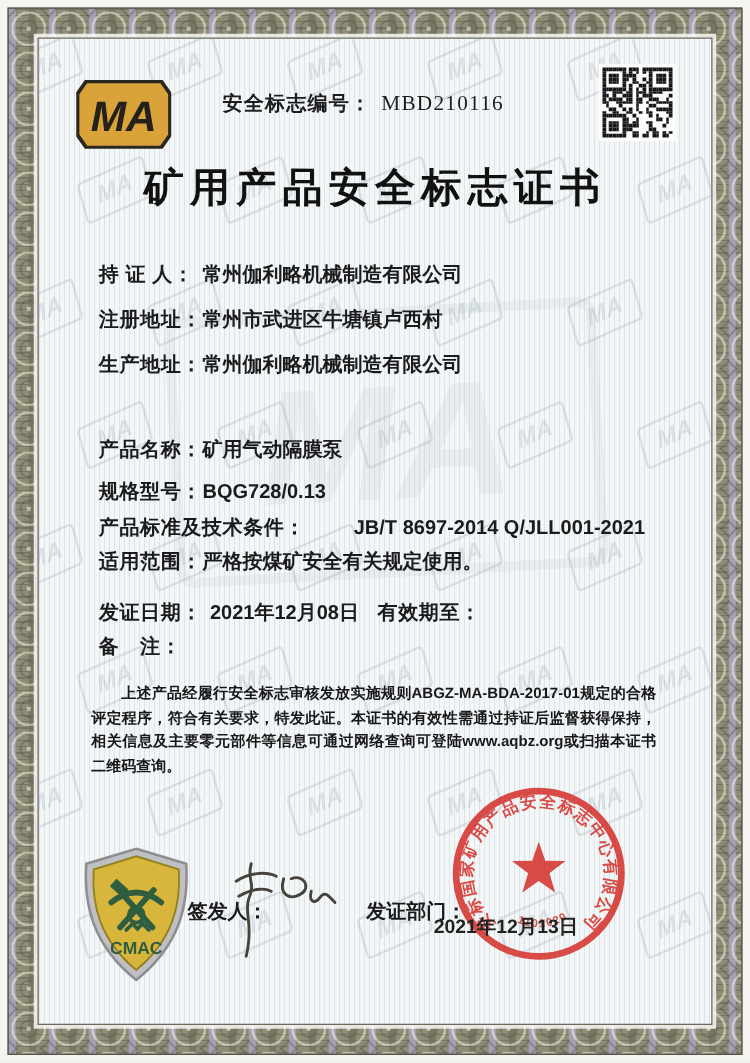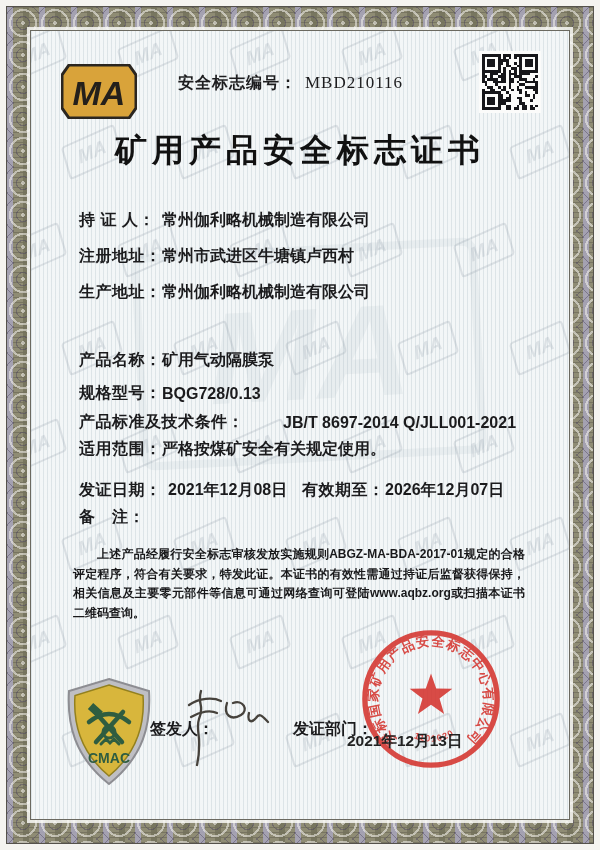--- a/index.html
+++ b/index.html
@@ -599,21 +599,20 @@
     <span class="val">JB/T 8697-2014  Q/JLL001-2021</span>
   </div>
   <div class="row" style="top:408px">
     <span class="lbl">适用范围：</span>
     <span class="val">严格按煤矿安全有关规定使用。</span>
   </div>
 
   <span class="dspan lbl" style="left:48px;top:449px">发证日期：</span>
   <span class="dspan val" style="left:137px;top:449px">2021年12月08日</span>
   <span class="dspan lbl" style="left:271px;top:449px">有效期至：</span>
-  <span class="dspan val" style="left:354px;top:449px">2026年12月07日</span>
   <span class="dspan lbl" style="left:48px;top:476px">备　注：</span>
 
   <div class="statement">上述产品经履行安全标志审核发放实施规则ABGZ-MA-BDA-2017-01规定的合格评定程序，符合有关要求，特发此证。本证书的有效性需通过持证后监督获得保持，相关信息及主要零元部件等信息可通过网络查询可登陆www.aqbz.org或扫描本证书二维码查询。</div>
 
   <svg class="badge" width="100" height="112" viewBox="0 0 100 112">
     <path d="M50,3 L90,15 C92,48 85,80 50,108 C15,80 8,48 10,15 Z" fill="#bfbfc4" stroke="#8d8d92" stroke-width="2"></path>
     <path d="M50,9 L84,19.5 C86,48 79,76 50,100 C21,76 14,48 16,19.5 Z" fill="#d8b63c" stroke="#93801f" stroke-width="1.5"></path>
     <g stroke="#2f5d40" fill="none" stroke-linecap="round">
       <path d="M30,46 Q50,30 70,46" stroke-width="4.5"></path>
       <line x1="36" y1="36" x2="63" y2="66" stroke-width="4.5"></line>

